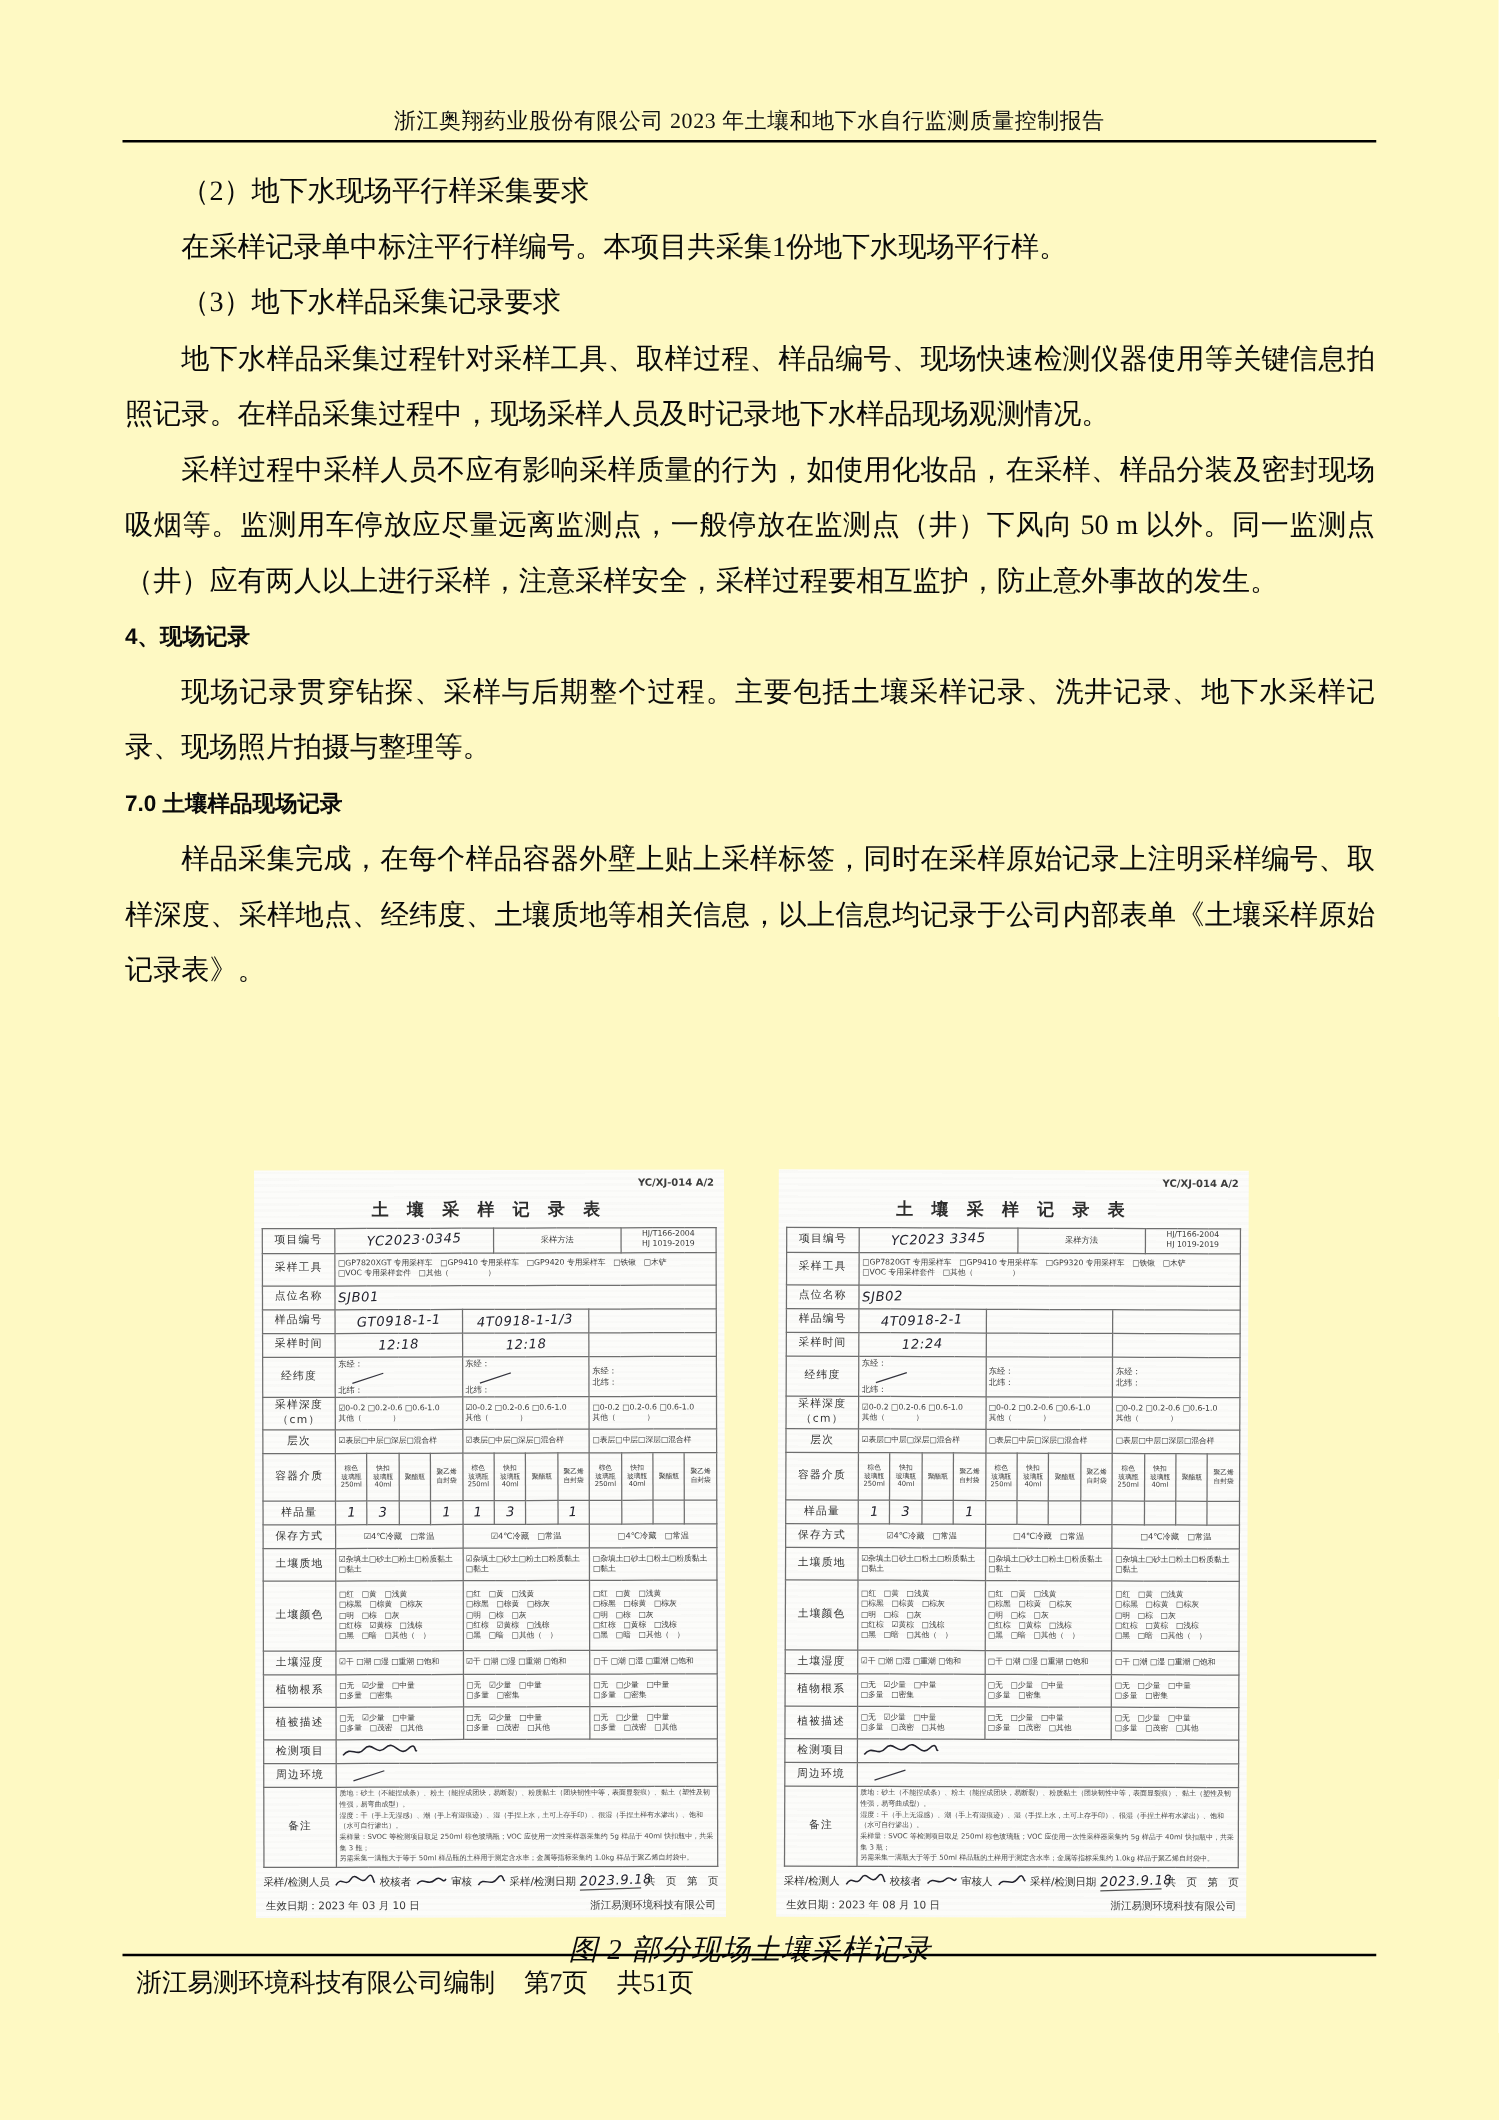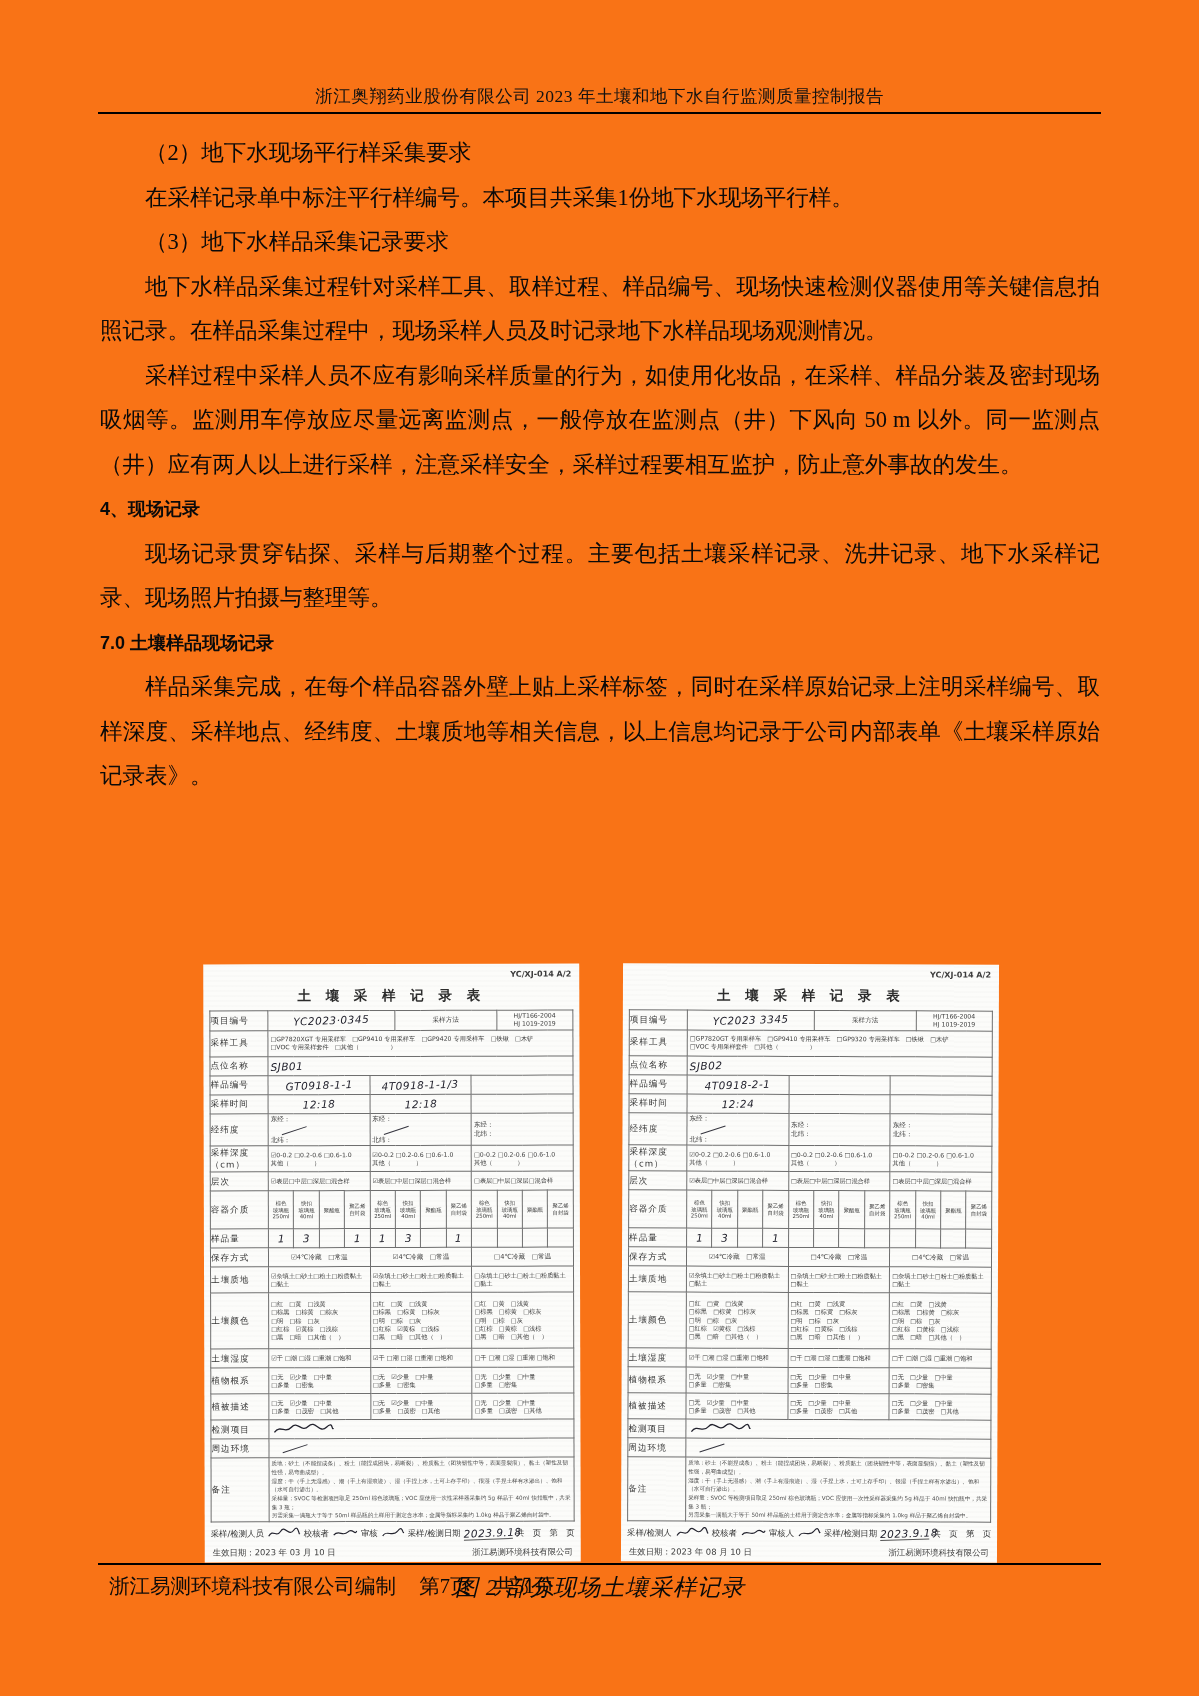--- a/index.html
+++ b/index.html
@@ -1,56 +1,56 @@
 <!DOCTYPE html>
 <html><head>
 <meta charset="utf-8">
 <style>
   * { margin:0; padding:0; box-sizing:border-box; }
   html,body { background:#ffffff; }
   .page {
-    position:relative; width:1199px; height:1696px; background:#f97316;
+    position:relative; width:1199px; height:1696px; background:#fef9c3;
     font-family:"Liberation Serif","DejaVu Serif",serif; color:#000;
     overflow:hidden;
   }
   
   .pg-header {
     position:absolute; top:84px; left:100px; width:999px;
     text-align:center; font-size:17.5px; color:#111; letter-spacing:.5px;
   }
   .rule-top { position:absolute; top:112px; left:98px; width:1003px; border-top:2.2px solid #000; }
   
   .content {
     position:absolute; top:131px; left:100px; width:1000px;
     font-size:22.5px; line-height:44.5px; text-align:justify; color:#0a0a0a;
   }
   .para, .sec-sub { text-indent:2em; }
   .sec-h2 {
     font-family:"Liberation Sans","DejaVu Sans",sans-serif;
     font-weight:700; font-size:18px; text-indent:0; text-align:left;
   }
   
-  .figure-area { position:absolute; top:936px; left:100px; width:1000px;margin-top:28px; }
+  .figure-area { position:absolute; top:936px; left:100px; width:1000px; }
   .scans-row { display:flex; gap:42px; padding-left:104px; }
   .scan {
     width:376px; background:#fcfcfa;
     background-image:repeating-linear-gradient(0deg, rgba(90,90,90,0.02) 0 2px, rgba(0,0,0,0) 2px 5px);
     padding:4px 6px 2px 6px; color:#333;
     font-family:"DejaVu Sans","Liberation Sans",sans-serif;
   }
   .scan-a { transform:rotate(-0.15deg); }
   .scan-b { transform:rotate(0.2deg); }
   .scan-head-code { text-align:right; font-size:8px; font-weight:700; color:#3c3c3c; margin:2px 2px 8px 0; }
   .scan-title { text-align:center; font-weight:700; font-size:13.5px; letter-spacing:5px; color:#2c2c2c; margin-bottom:5px; }
   .scan-table { width:100%; border-collapse:collapse; table-layout:fixed; }
   .scan-table td {
     border:1px solid #6f6f6f; font-size:6.6px; line-height:1.35;
     padding:1px 2px; vertical-align:middle; color:#3a3a3a; overflow:hidden; text-align:left;
   }
-  .scan-table td.lbl { font-size:8.6px; text-align:left; letter-spacing:1px; color:#333; padding:0; }
+  .scan-table td.lbl { font-size:8.6px; text-align:center; letter-spacing:1px; color:#333; padding:0; }
   .scan-table td.ctr { text-align:center; }
   .scan-table td.lft { text-align:left; }
   .scan-table td.sm { font-size:6.2px; }
   .scan-table td.xs { font-size:5.4px; line-height:1.25; padding:0; text-align:center; }
   .scan-table td.note { font-size:5.6px; line-height:1.55; vertical-align:top; color:#4a4a4a; }
   tr.hd  { height:19px; }
   tr.h26 { height:26px; }
   tr.h38 { height:38px; }
   tr.h56 { height:56px; }
   tr.hnote { height:62px; }

